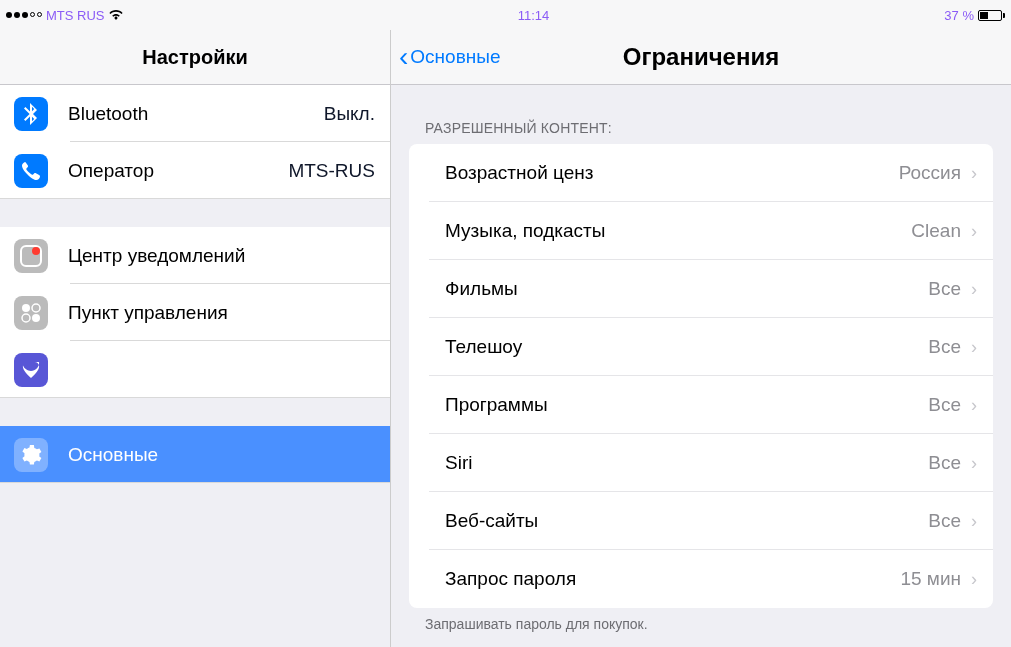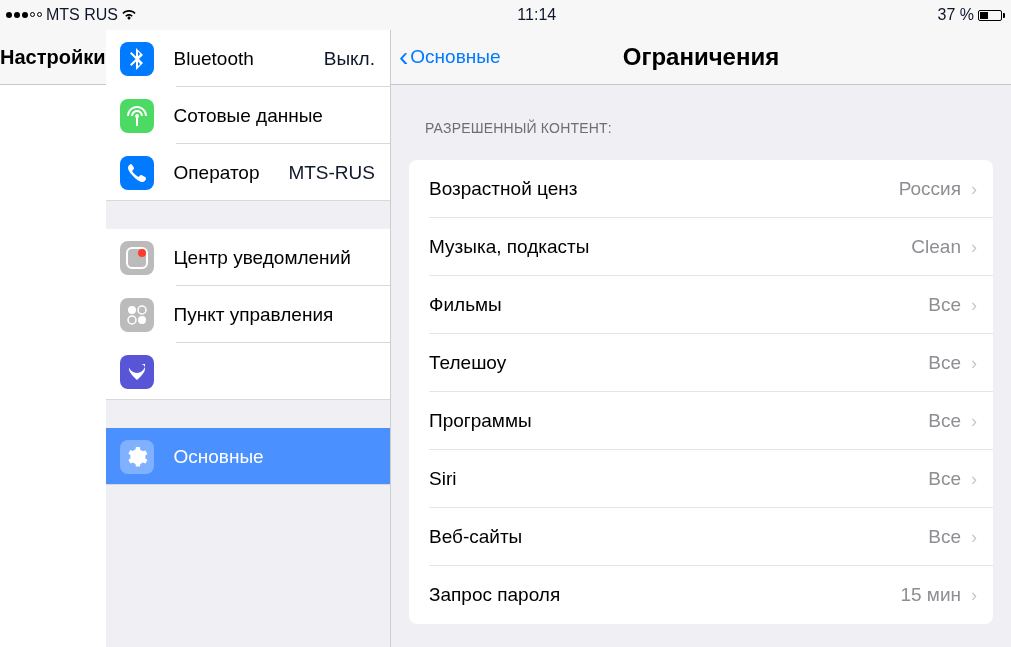--- a/index.html
+++ b/index.html
@@ -1,30 +1,30 @@
 <!DOCTYPE html>
 <html><head>
 <meta charset="utf-8">
 <style>
 * { margin: 0; padding: 0; box-sizing: border-box; font-family: -apple-system, "Helvetica Neue", Helvetica, Arial, sans-serif; }
 body { width: 1011px; height: 647px; background: #efeff4; overflow: hidden; display: flex; flex-direction: column; }
-.statusbar { height: 20px; background: #f7f7f8; display: flex; align-items: center; justify-content: space-between; padding: 15px 6px; font-size: 16px; color: #0f172a; }
+.statusbar { height: 20px; background: #f7f7f8; display: flex; align-items: center; justify-content: space-between; padding: 15px 6px; font-size: 13px; color: #8b5cf6; }
 .status-left { display: flex; align-items: center; gap: 4px; }
 .signal-dots { display: flex; gap: 2px; }
 .dot { width: 6px; height: 6px; border-radius: 50%; background: #000; }
 .dot.empty { background: transparent; border: 1px solid #000; width: 5px; height: 5px; }
 .wifi-icon { font-size: 11px; }
 .status-center { font-weight: 500; }
 .status-right { display: flex; align-items: center; gap: 4px; }
 .battery { display: inline-flex; align-items: center; }
 .battery-body { width: 24px; height: 11px; border: 1px solid #000; border-radius: 2px; position: relative; }
 .battery-fill { position: absolute; left: 1px; top: 1px; bottom: 1px; width: 37%; background: #000; }
 .battery-tip { width: 2px; height: 5px; background: #000; margin-left: 1px; border-radius: 0 1px 1px 0; }
 .content { flex: 1; display: flex; }
-.sidebar { width: 391px; background: #fff; border-right: 1px solid #ccc; display: flex; flex-direction: row; }
+.sidebar { width: 391px; background: #fff; border-right: 1px solid #ccc; display: flex; flex-direction: column; }
 .sidebar-header { height: 55px; display: flex; align-items: center; justify-content: center; border-bottom: 1px solid #c8c7cc; background: #f7f7f8; }
 .sidebar-title { font-size: 20px; font-weight: 700; }
 .sidebar-list { flex: 1; background: #efeff4; overflow: hidden; }
 .sidebar-group { background: #fff; }
 .sidebar-group + .sidebar-group { margin-top: 28px; }
 .sidebar-item { display: flex; align-items: center; height: 57px; padding: 0 15px 0 8px; position: relative; cursor: pointer; }
 .sidebar-item.selected { background: #4a90ff; }
 .sidebar-item.selected .sidebar-label { color: #fff; }
 .sidebar-item::after { content: ""; position: absolute; left: 70px; right: 0; bottom: 0; height: 1px; background: #d9d9d9; }
 .sidebar-item:last-child::after { left: 0; }
@@ -39,26 +39,26 @@
 .icon-control { background: #bbb; }
 .icon-dnd { background: #5856d6; }
 .icon-general { background: #8e8e93; }
 .sidebar-item.selected .icon-general { background: rgba(255,255,255,0.3); }
 .main { flex: 1; background: #efeff4; display: flex; flex-direction: column; }
 .main-header { height: 55px; display: flex; align-items: center; border-bottom: 1px solid #c8c7cc; background: #f7f7f8; position: relative; }
 .back-btn { display: flex; align-items: center; color: #007aff; font-size: 19px; padding: 0 8px; cursor: pointer; }
 .back-chevron { font-size: 28px; font-weight: 300; margin-right: 2px; line-height: 1; }
 .main-title { position: absolute; left: 50%; transform: translateX(-50%); font-size: 24px; font-weight: 700; }
 .main-body { flex: 1; padding: 0 18px; overflow: hidden; }
-.section-header { font-size: 14px; color: #6d6d72; padding: 35px 16px 24px; letter-spacing: 0.2px; }
+.section-header { font-size: 14px; color: #6d6d72; padding: 35px 16px 8px; letter-spacing: 0.2px; }
 .settings-group { background: #fff; border-radius: 8px; overflow: hidden; }
 .settings-row { display: flex; align-items: center; height: 58px; padding: 0 16px 0 20px; position: relative; cursor: pointer; }
 .settings-row::after { content: ""; position: absolute; left: 20px; right: 0; bottom: 0; height: 1px; background: #e5e5e8; }
 .settings-row:last-child::after { display: none; }
-.row-label { font-size: 19px; flex: 1; }
+.row-label { font-size: 19px; flex: 1; margin-left: 16px; }
 .row-value { font-size: 19px; color: #8e8e93; }
 .chevron { color: #c7c7cc; font-size: 18px; margin-left: 10px; }
 .section-footer { font-size: 14px; color: #6d6d72; padding: 8px 16px; }
 svg { display: block; }
 </style>
 </head>
 <body>
 
 <div class="statusbar">
   <div class="status-left">
@@ -98,28 +98,20 @@
         <div class="sidebar-item">
           <div class="sidebar-icon icon-bluetooth">
             <svg width="14" height="22" viewBox="0 0 14 22">
                 <path d="M6 0v8.6L1.4 4 0 5.4 5.6 11 0 16.6 1.4 18 6 13.4V22l7-7-4-4 4-4-7-7zm2 3.8L10.2 6 8 8.2V3.8zm0 10L10.2 16 8 18.2v-4.4z" fill="#fff"></path>
               </svg>
           </div>
           <span class="sidebar-label">Bluetooth</span>
           <span class="sidebar-value">Выкл.</span>
         </div>
         <div class="sidebar-item">
-          <div class="sidebar-icon icon-cellular">
-            <svg width="20" height="20" viewBox="0 0 20 20">
-                <path d="M10 4c-3.3 0-6 2.7-6 6h2c0-2.2 1.8-4 4-4s4 1.8 4 4h2c0-3.3-2.7-6-6-6zm0-4C4.5 0 0 4.5 0 10h2c0-4.4 3.6-8 8-8s8 3.6 8 8h2c0-5.5-4.5-10-10-10zm0 8c-1.1 0-2 .9-2 2 0 .7.4 1.4 1 1.7V20h2v-8.3c.6-.3 1-1 1-1.7 0-1.1-.9-2-2-2z" fill="#fff"></path>
-              </svg>
-          </div>
-          <span class="sidebar-label">Сотовые данные</span>
-        </div>
-        <div class="sidebar-item">
           <div class="sidebar-icon icon-carrier">
             <svg width="18" height="18" viewBox="0 0 18 18">
                 <path d="M3.6 0C2 0 0 2 0 3.6c0 1 .4 3.8 4.3 7.7l2.4 2.4c3.9 3.9 6.7 4.3 7.7 4.3 1.6 0 3.6-2 3.6-3.6 0-.6-.4-1.1-.9-1.4l-3.2-1.8c-.6-.3-1.3-.2-1.8.3l-1 1c-.4.4-1 .4-1.4.1-.6-.4-1.5-1.1-2.6-2.2S4.9 8.3 4.5 7.7c-.3-.4-.3-1 .1-1.4l1-1c.5-.5.6-1.2.3-1.8L4.1.9C3.8.4 3.2 0 2.6 0h1z" fill="#fff"></path>
               </svg>
           </div>
           <span class="sidebar-label">Оператор</span>
           <span class="sidebar-value">MTS-RUS</span>
         </div>
       </div>
 
@@ -211,15 +203,16 @@
           <span class="row-label">Веб-сайты</span>
           <span class="row-value">Все</span>
           <span class="chevron">›</span>
         </div>
         <div class="settings-row">
           <span class="row-label">Запрос пароля</span>
           <span class="row-value">15 мин</span>
           <span class="chevron">›</span>
         </div>
       </div>
+      <div class="section-footer">Запрашивать пароль для покупок.</div>
     </div>
   </div>
 </div>
 
 </body></html>

